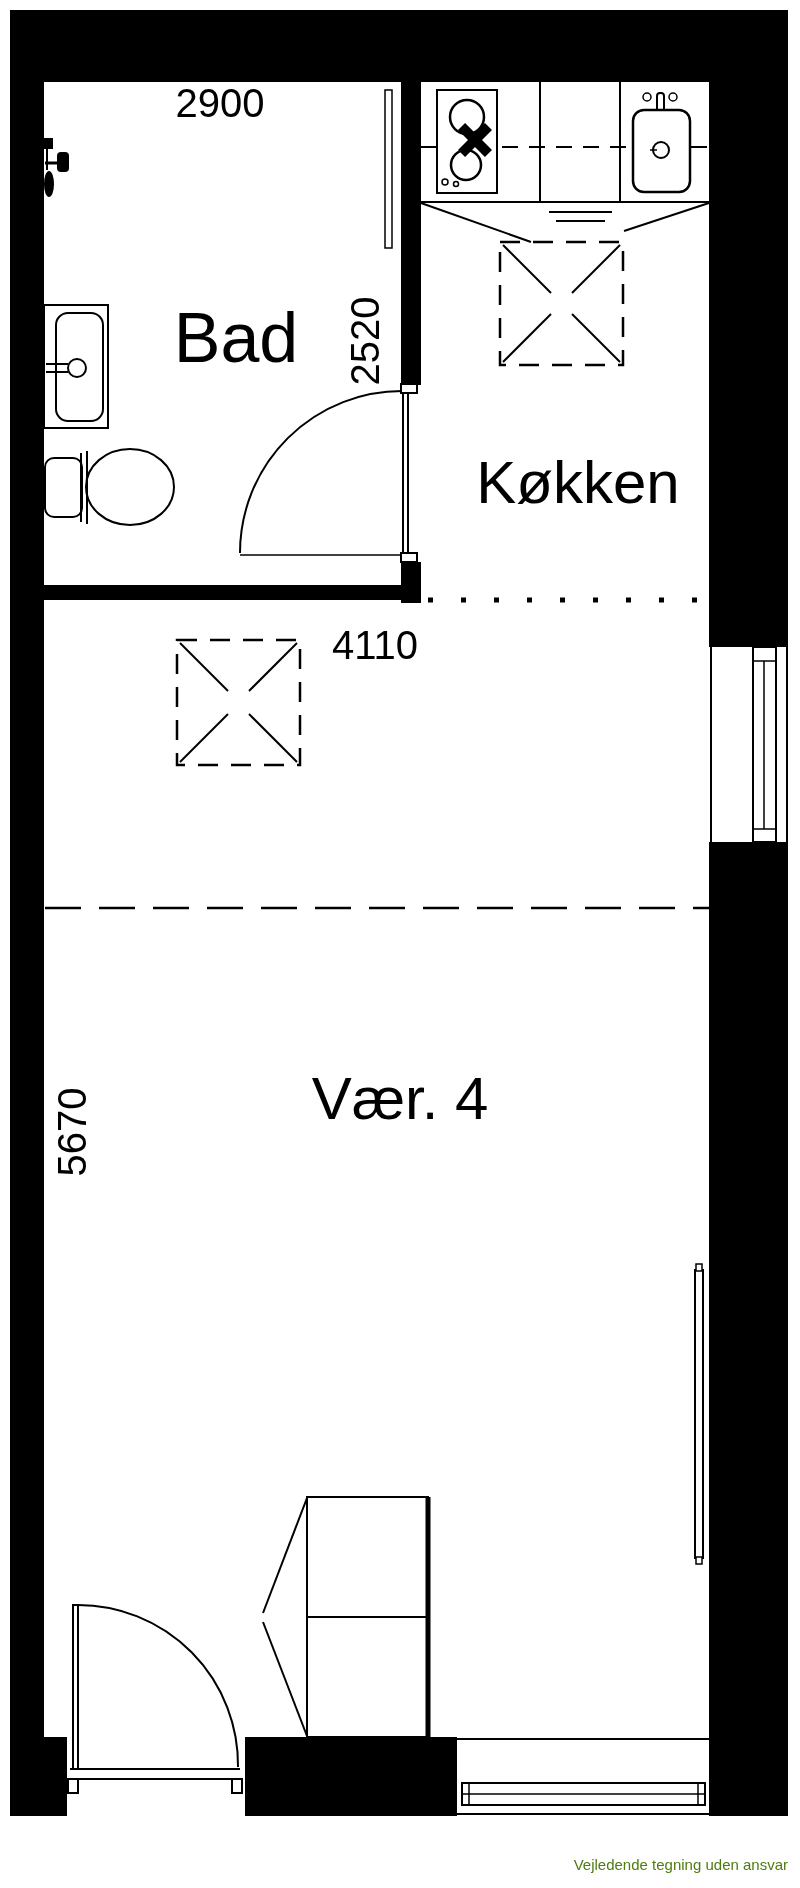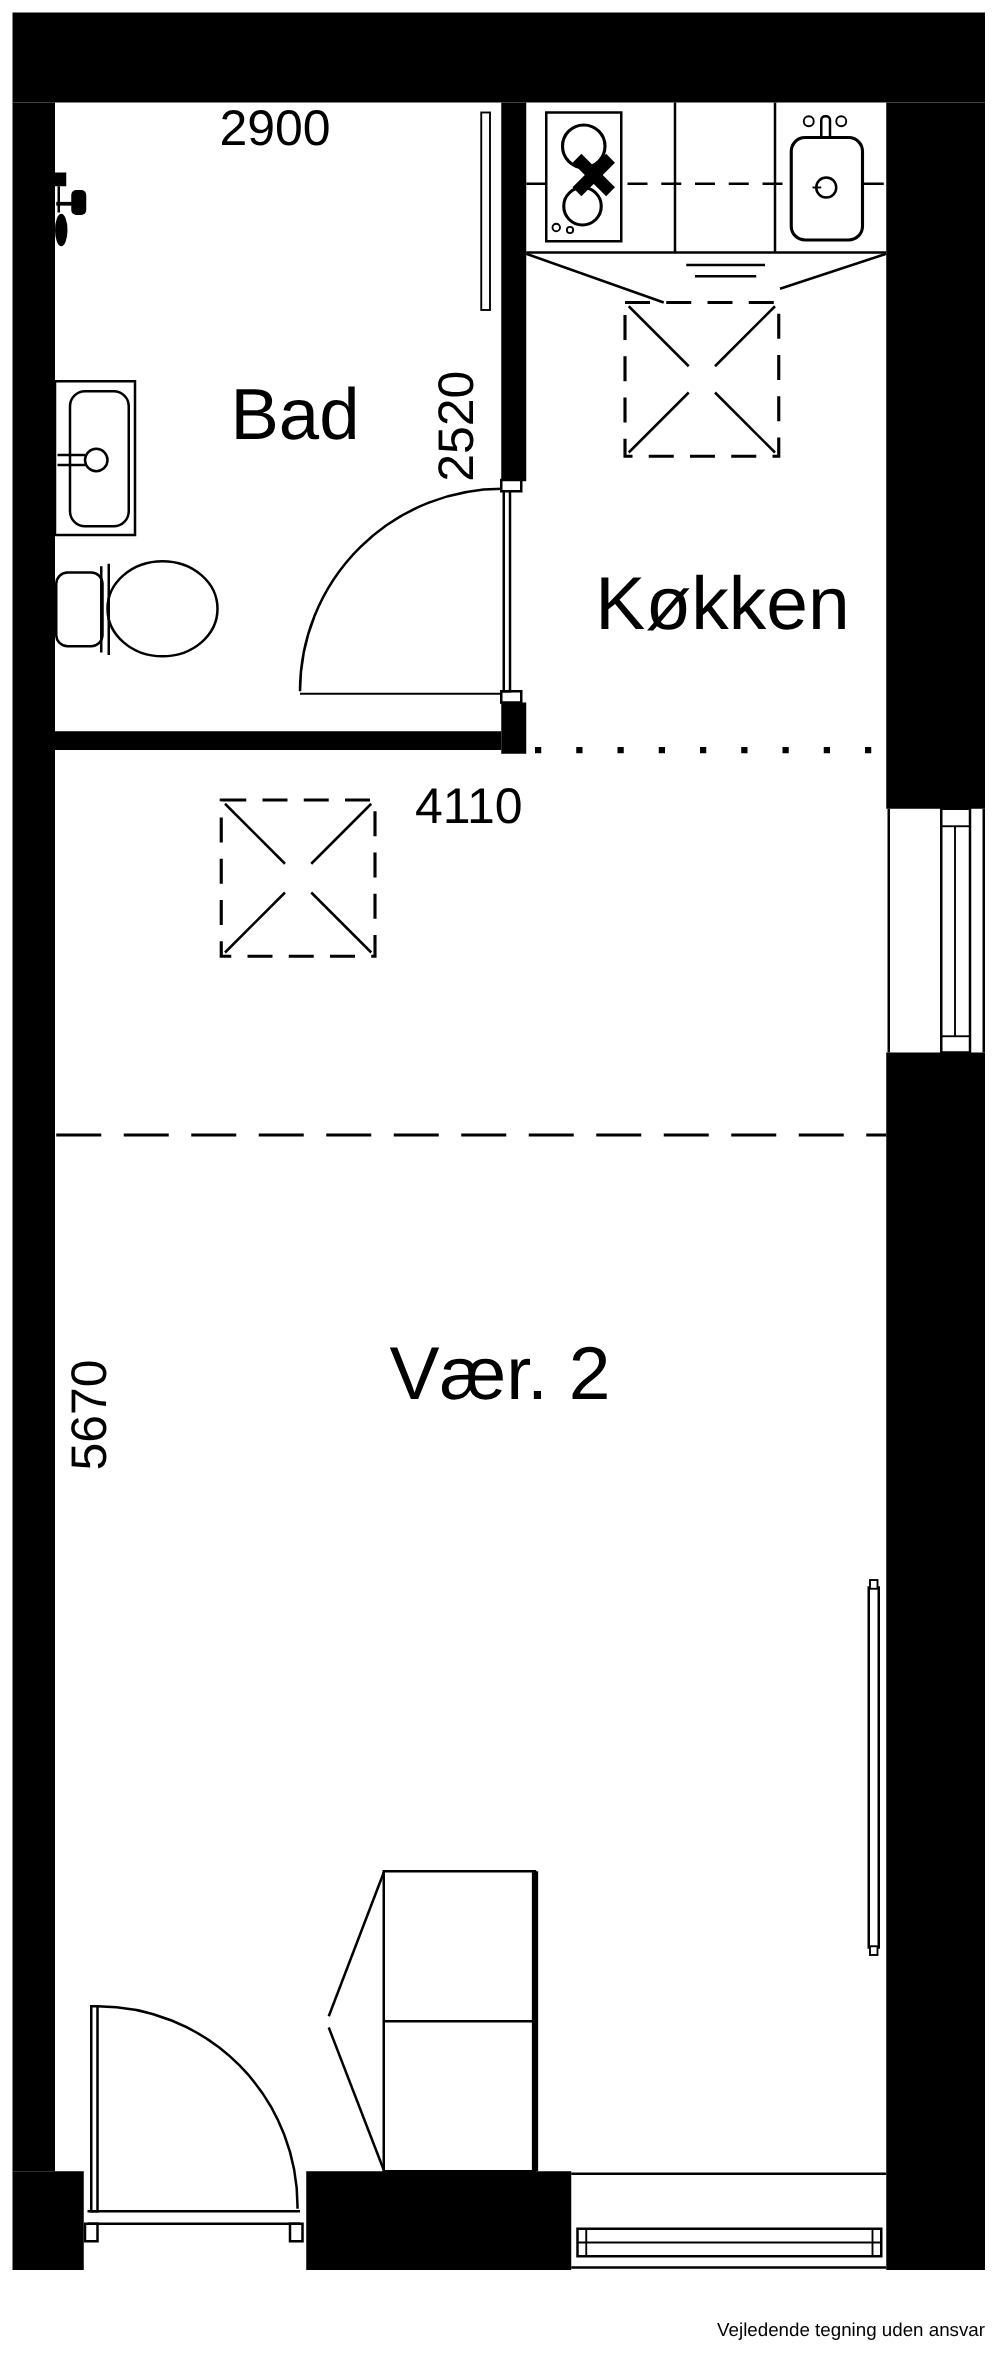--- a/index.html
+++ b/index.html
@@ -14,27 +14,27 @@
   .wall{position:absolute;background:#000;}
   svg.linework{position:absolute;left:0;top:0;}
   .lbl{
     position:absolute;
     line-height:1;
     text-align:center;
     color:#000;
     white-space:nowrap;
   }
   .room-lbl{font-size:60px;}
-  .room-lbl.bad{font-size:58px;}
+  .room-lbl.bad{font-size:70px;}
   .dim-lbl{font-size:40px;}
   .rot{transform:translate(-50%,-50%) rotate(-90deg);transform-origin:center center;}
   .footer-note{
     position:absolute;
     font-size:15px;
-    color:#000000;
+    color:#4d7c0f;
     text-align:left;
   }
 </style>
 </head>
 <body>
 
 <div class="plan">
 
   <div class="wall" style="left:10px;top:10px;width:778px;height:72px;"></div>
   <div class="wall" style="left:10px;top:82px;width:34px;height:1655px;"></div>
@@ -194,17 +194,17 @@
 
 
   <div class="lbl dim-lbl" style="left:275px;top:625px;width:200px;">4110</div>
 
   <div class="lbl dim-lbl rot" style="left:72px;top:1132px;">5670</div>
 
   <div class="lbl room-lbl bad" style="left:136px;top:303px;width:200px;">Bad</div>
 
   <div class="lbl room-lbl" style="left:428px;top:453px;width:300px;">Køkken</div>
 
-  <div class="lbl room-lbl" style="left:250px;top:1069px;width:300px;">Vær. 2</div>
+  <div class="lbl room-lbl" style="left:250px;top:1069px;width:300px;">Vær. 4</div>
 
   <div class="footer-note" style="right:12px;top:1856px;">Vejledende tegning uden ansvar</div>
 
 </div>
 
 </body></html>

